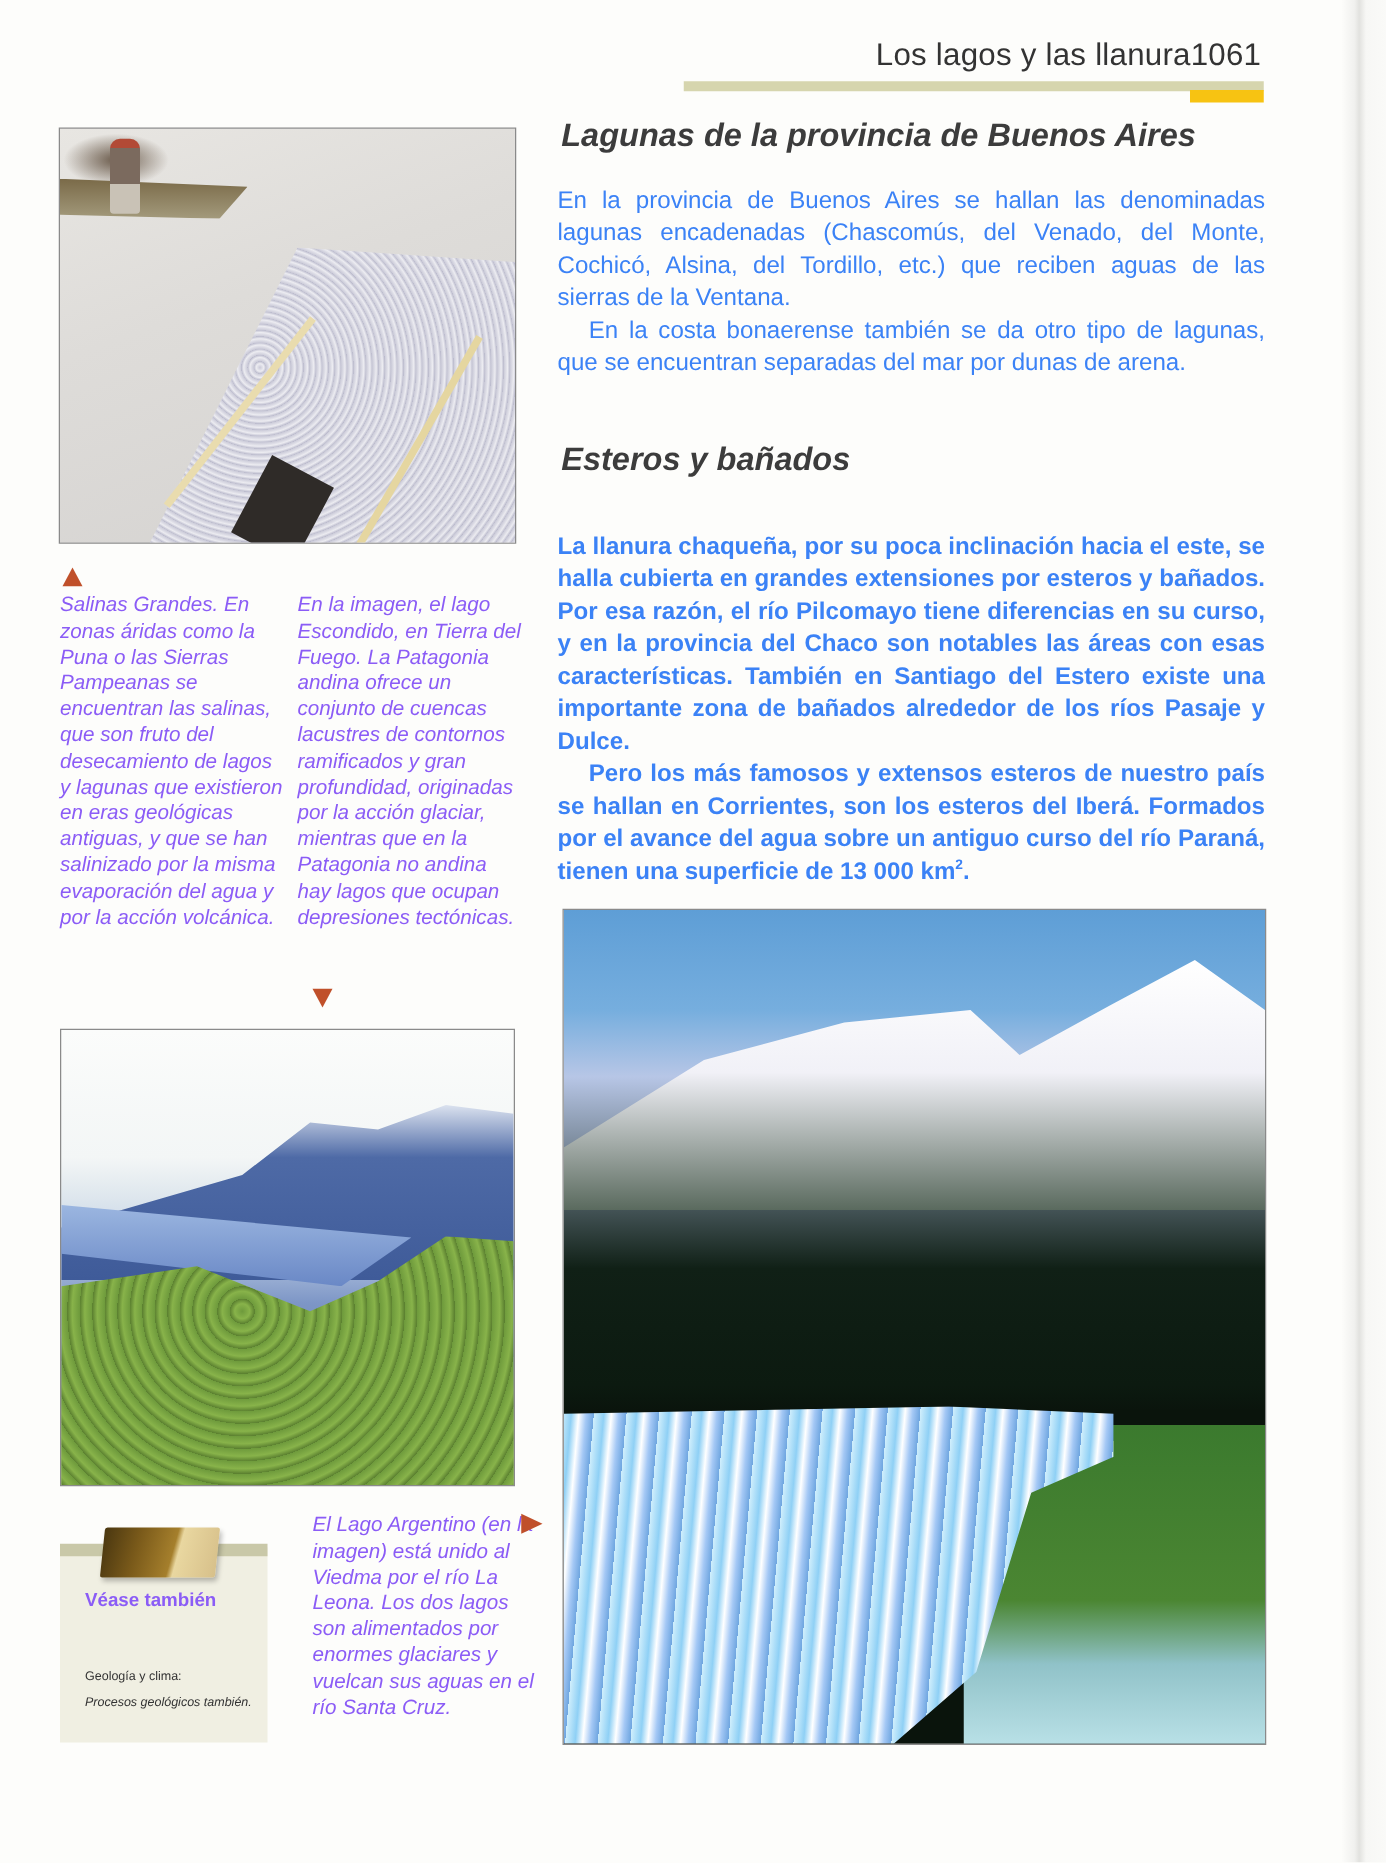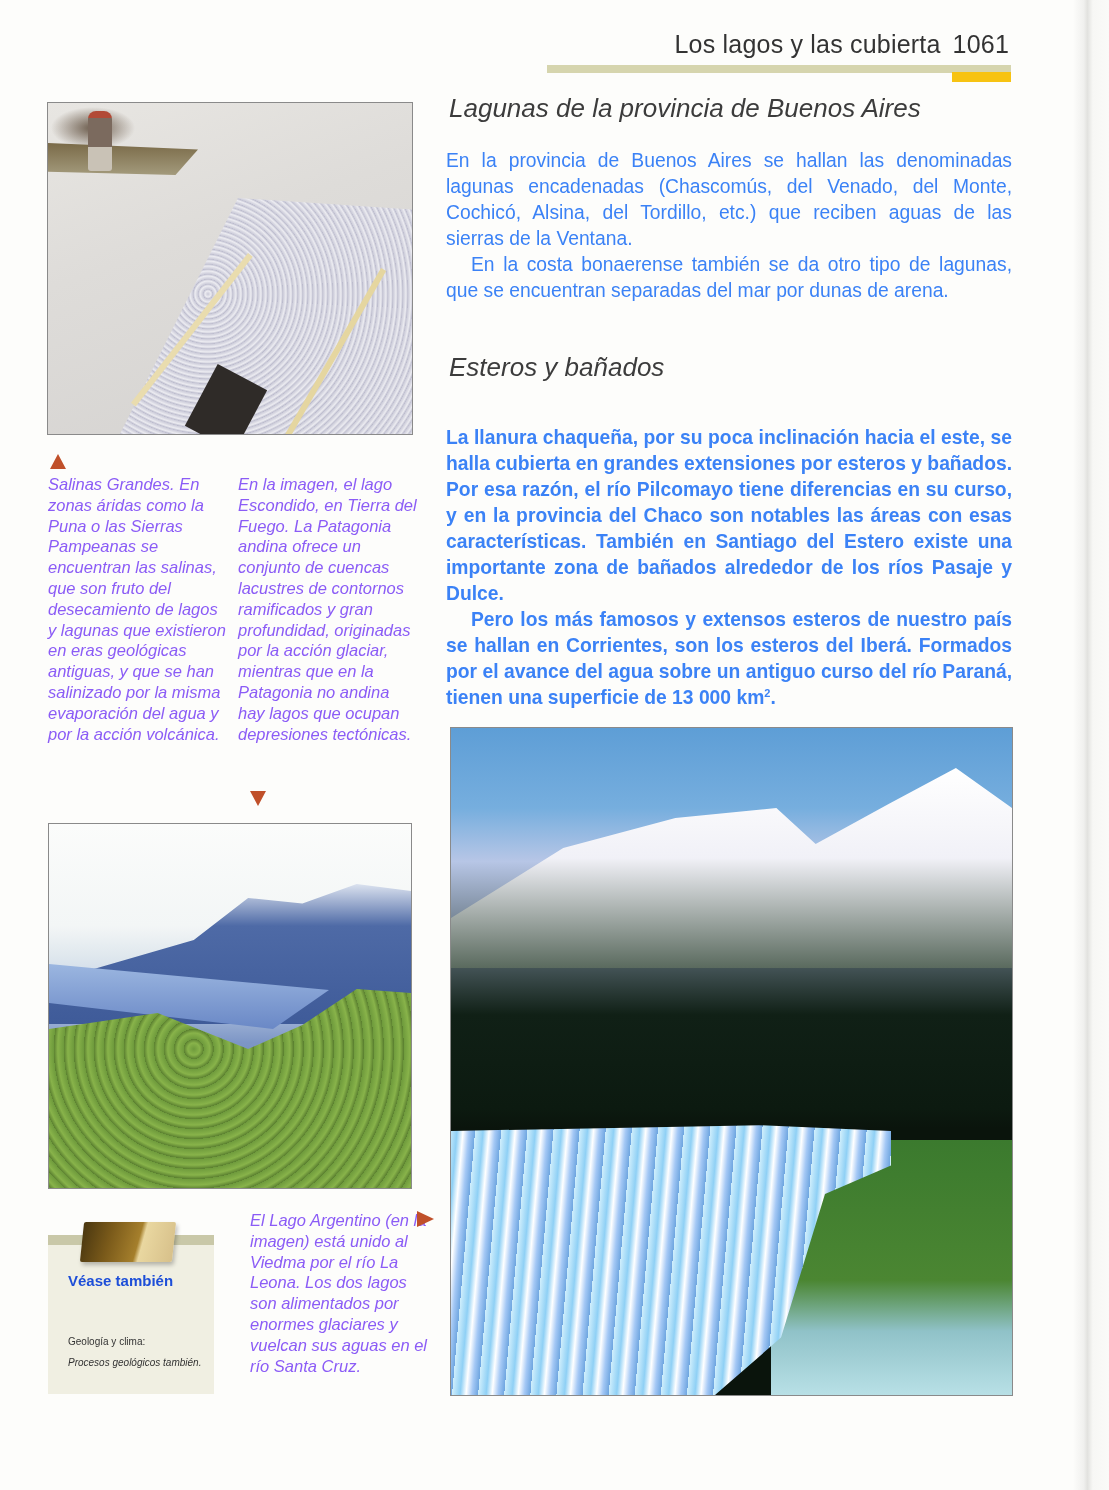--- a/index.html
+++ b/index.html
@@ -10,33 +10,33 @@
     color: #222;
   }
   .edge-shadow {
     position: absolute; top: 0; right: 0; width: 36px; height: 1490px;
     background: linear-gradient(to right, rgba(255,255,255,0) 0%, #f0f0ee 30%, #e2e2df 40%, #f7f7f5 55%, #fafaf8 100%);
   }
   .run-head {
     position: absolute; right: 100px; top: 30px;
     font-size: 25px; color: #333; letter-spacing: 0.2px;
   }
-  .run-head .pg { margin-left: 12px; }
+  .run-head .pg { }
   .head-rule {
     position: absolute; left: 547px; top: 65px; width: 464px; height: 8px;
     background: #d6d5ae;
   }
   .head-rule-accent {
     position: absolute; left: 952px; top: 72px; width: 59px; height: 10px;
     background: #f7c312;
   }
   h2 {
     position: absolute; margin: 0;
     font-family: "Liberation Sans", sans-serif;
-    font-style: italic; font-weight: normal; color: #3c3c3c;
+    font-style: italic; font-weight: bold; color: #3c3c3c;
     font-size: 26px;
   }
   .h-lagunas { left: 449px; top: 93px; }
   .h-esteros { left: 449px; top: 352px; }
   .body-text {
     position: absolute; left: 446px; width: 566px;
     font-size: 19.3px; line-height: 26px; color: #3b82f6;
     text-align: justify; hyphens: manual;
   }
   .body-text p { margin: 0; }
@@ -161,35 +161,35 @@
   }
   .book-icon {
     position: absolute; left: 82px; top: 1222px; width: 92px; height: 40px;
     background: linear-gradient(100deg, #4a3710 0%, #7a5a1a 30%, #a57f2c 60%, #e9d7a0 65%, #d7c08a 100%);
     transform: skew(-6deg);
     border-radius: 2px;
     box-shadow: 2px 3px 4px rgba(0,0,0,0.25);
   }
   .see-also-title {
     position: absolute; left: 68px; top: 1272px;
-    font-weight: bold; font-size: 15px; color: #1d4ed8;
+    font-weight: bold; font-size: 15px; color: #8b5cf6;
   }
   .see-also-body {
     position: absolute; left: 68px; top: 1332px; width: 140px;
     font-size: 10px; line-height: 20.5px; color: #333;
   }
   .see-also-body .it { font-style: italic; display: block; }
 </style>
 </head>
 <body>
 
 <div class="edge-shadow"></div>
 
 <div class="run-head">
-  <span>Los lagos y las cubierta</span><span class="pg">1061</span>
+  <span>Los lagos y las llanura</span><span class="pg">1061</span>
 </div>
 <div class="head-rule"></div>
 <div class="head-rule-accent"></div>
 
 <div class="photo photo-salt">
   <div class="salt-pool"></div>
   <div class="worker"></div>
   <div class="salt-pile"></div>
   <div class="shovel-blade"></div>
   <div class="shovel-handle"></div>

